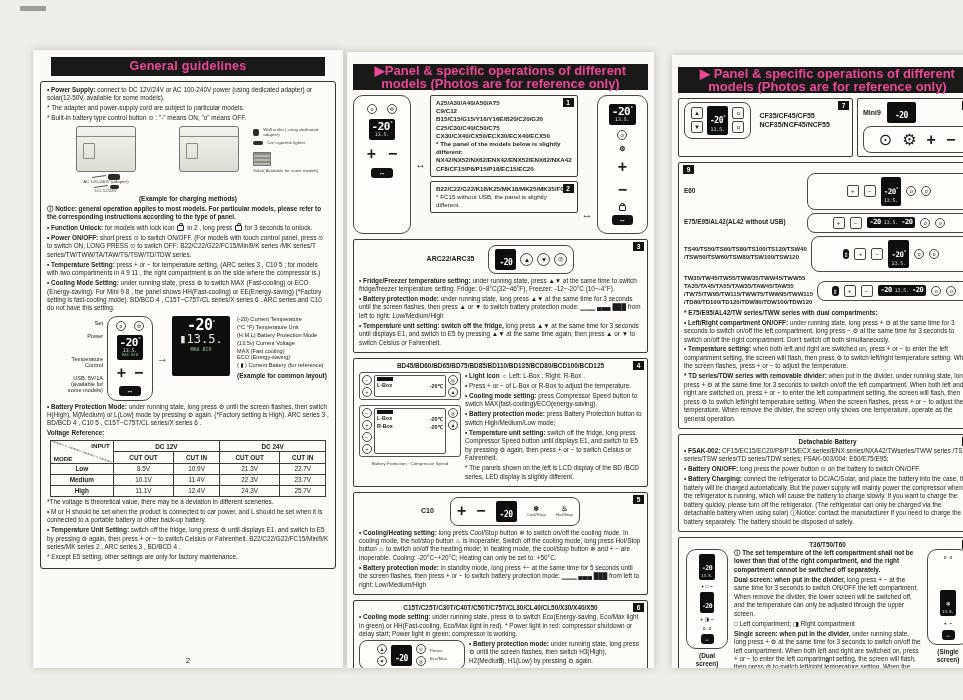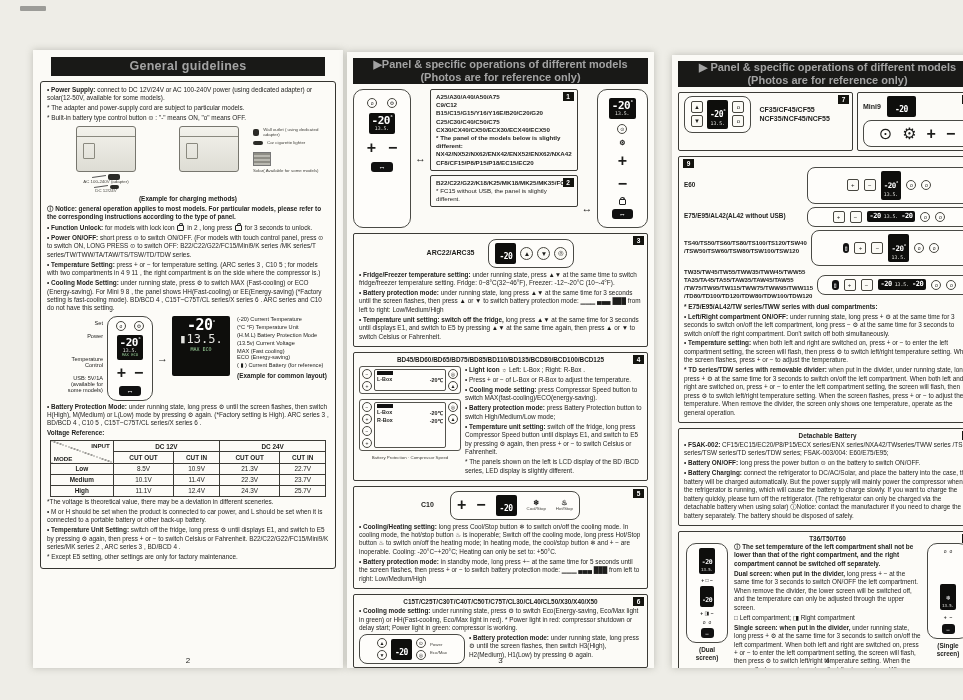--- a/index.html
+++ b/index.html
@@ -4,23 +4,23 @@
 <style>
   html,body{margin:0;padding:0}
   body{width:963px;height:700px;background:#eeede7;position:relative;
        font-family:"Liberation Sans",sans-serif;color:#1d1d1b;overflow:hidden}
   .page{position:absolute;background:#fbfaf6;box-shadow:0 0 7px rgba(110,110,100,.38);overflow:hidden}
   #page2{left:33px;top:50px;width:310px;height:618px}
   #page3{left:347px;top:52px;width:307px;height:616px}
   #page4{left:672px;top:55px;width:311px;height:613px}
   .mark{position:absolute;left:20px;top:6px;width:26px;height:5px;background:#9c9c98;border-radius:1px}
 
-  .hbar{background:#191917;color:#a3a3a3;font-weight:bold;text-align:center}
+  .hbar{background:#191917;color:#ec4899;font-weight:bold;text-align:center}
   .hbar.gg{width:274px;margin:7px auto 5px;font-size:12.5px;line-height:19px;letter-spacing:.3px}
-  .hbar.po{margin:6px 6px 5px;font-size:11px;line-height:13px}
+  .hbar.po{margin:12px 6px 5px;font-size:13px;line-height:13px}
 
   .bigbox{border:1.6px solid #35342f;border-radius:3px;margin:0 7px;padding:4px 6px 5px;background:#fcfbf7}
   .sec{border:1.3px solid #3c3b36;border-radius:2px;background:#fcfbf7;margin:0 6px 5px;padding:3px 5px;position:relative}
   .badge{background:#14140f;color:#fff;font-size:6.5px;font-weight:bold;min-width:8px;height:9px;
          line-height:9.5px;text-align:center;display:inline-block;padding:0 1.5px}
   .badge.tr{position:absolute;top:2px;right:3px}
   .badge.tl{position:absolute;top:2px;left:4px}
 
   .t{font-size:6.4px;line-height:1.32}
   .li{margin:0 0 1.5px}

